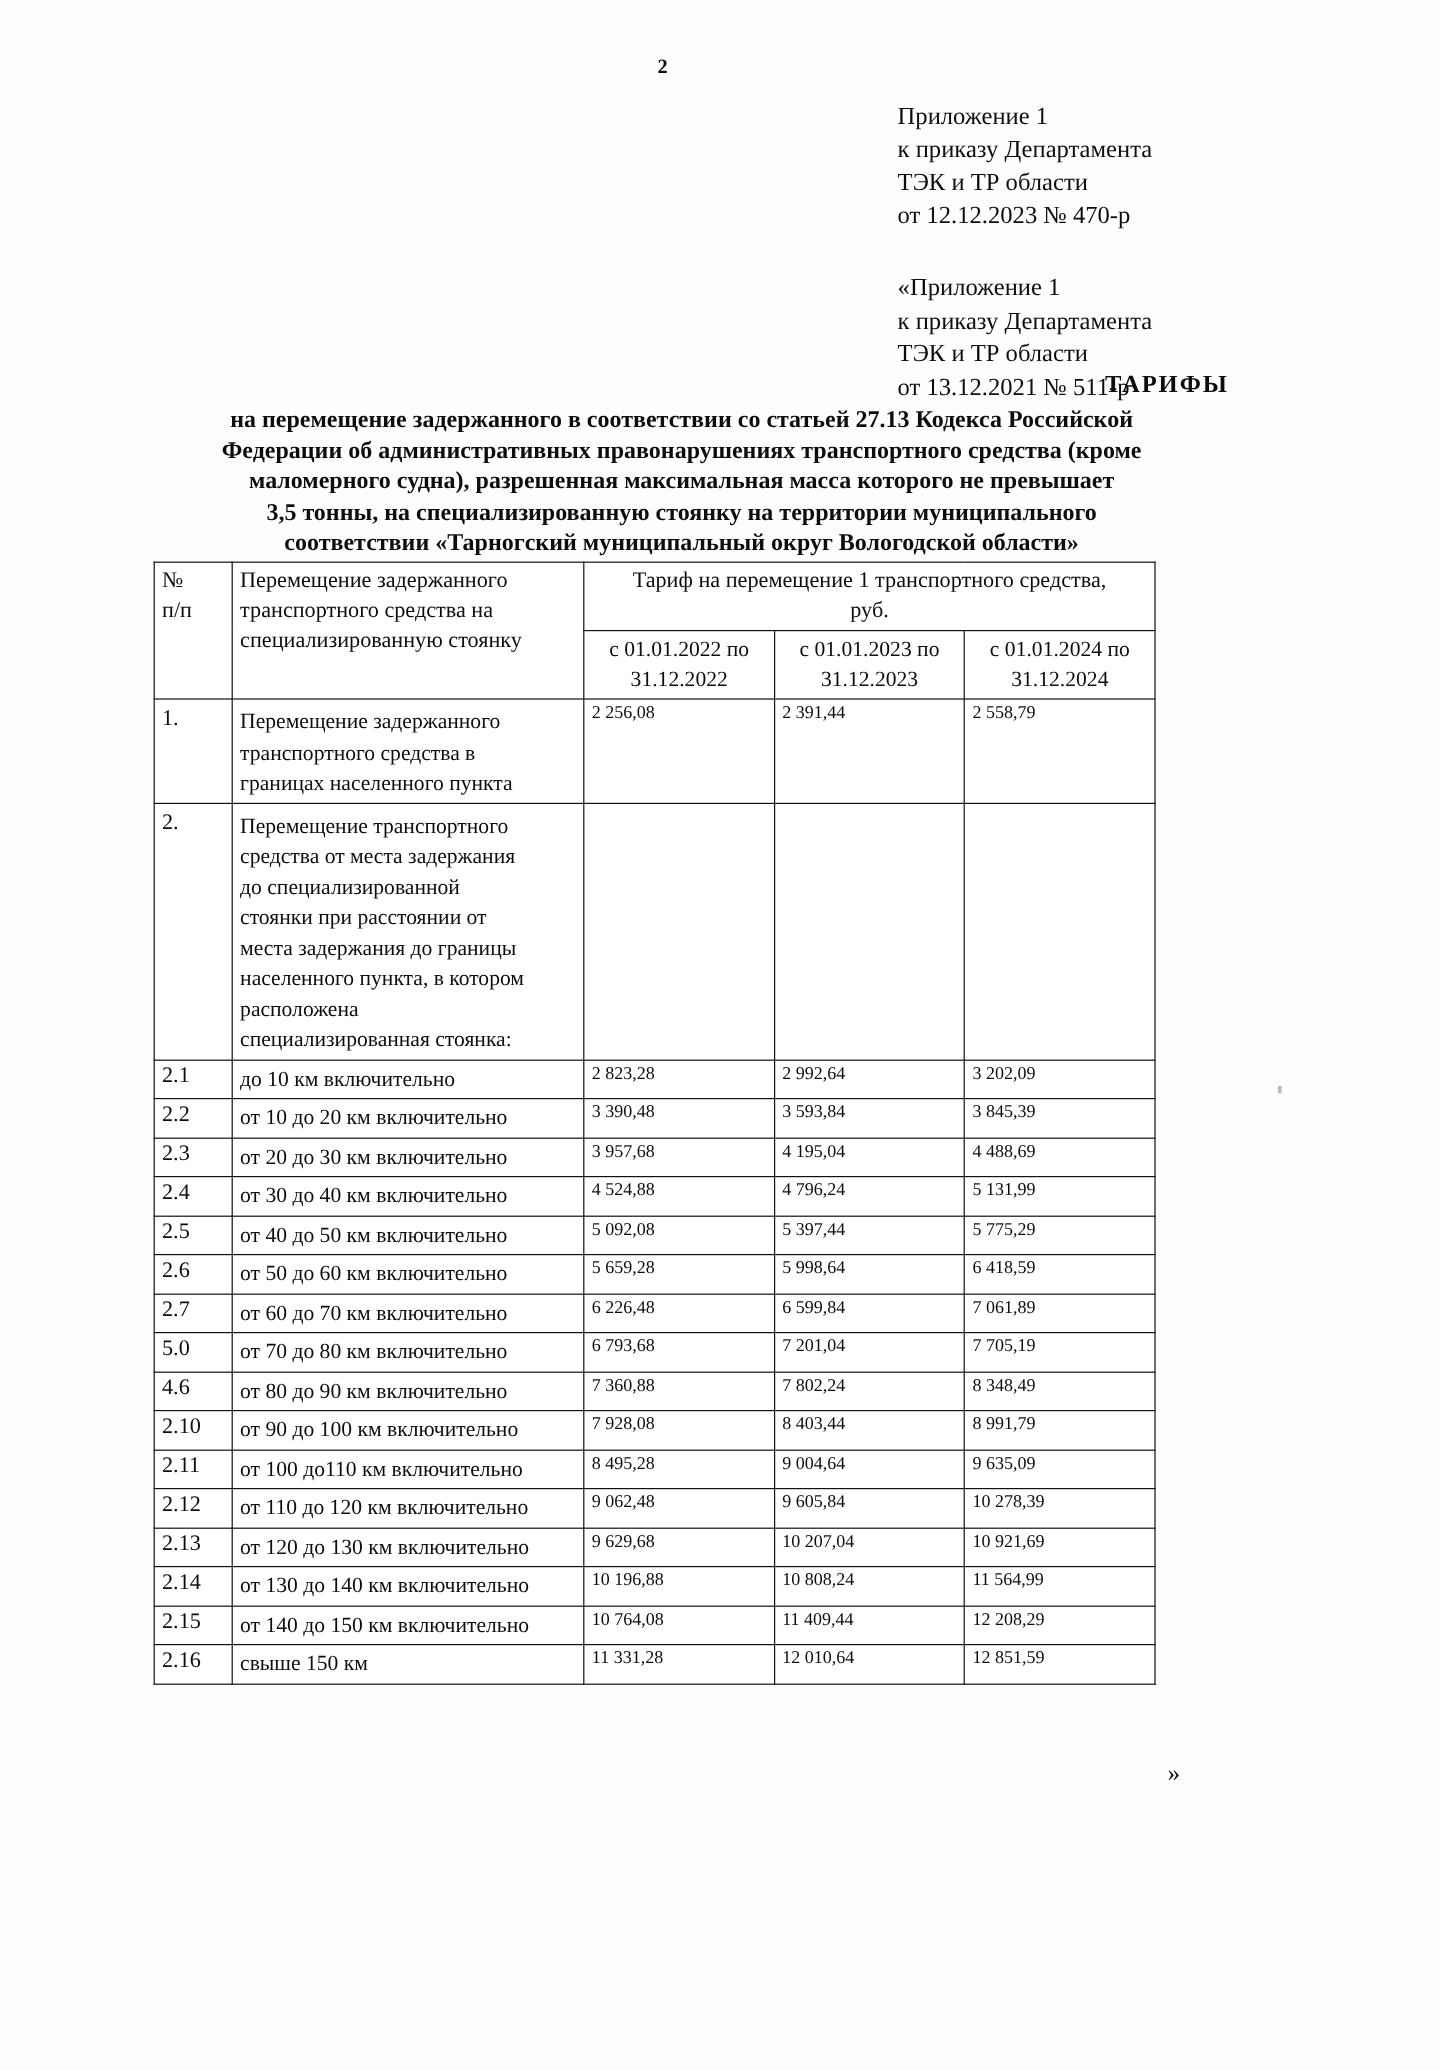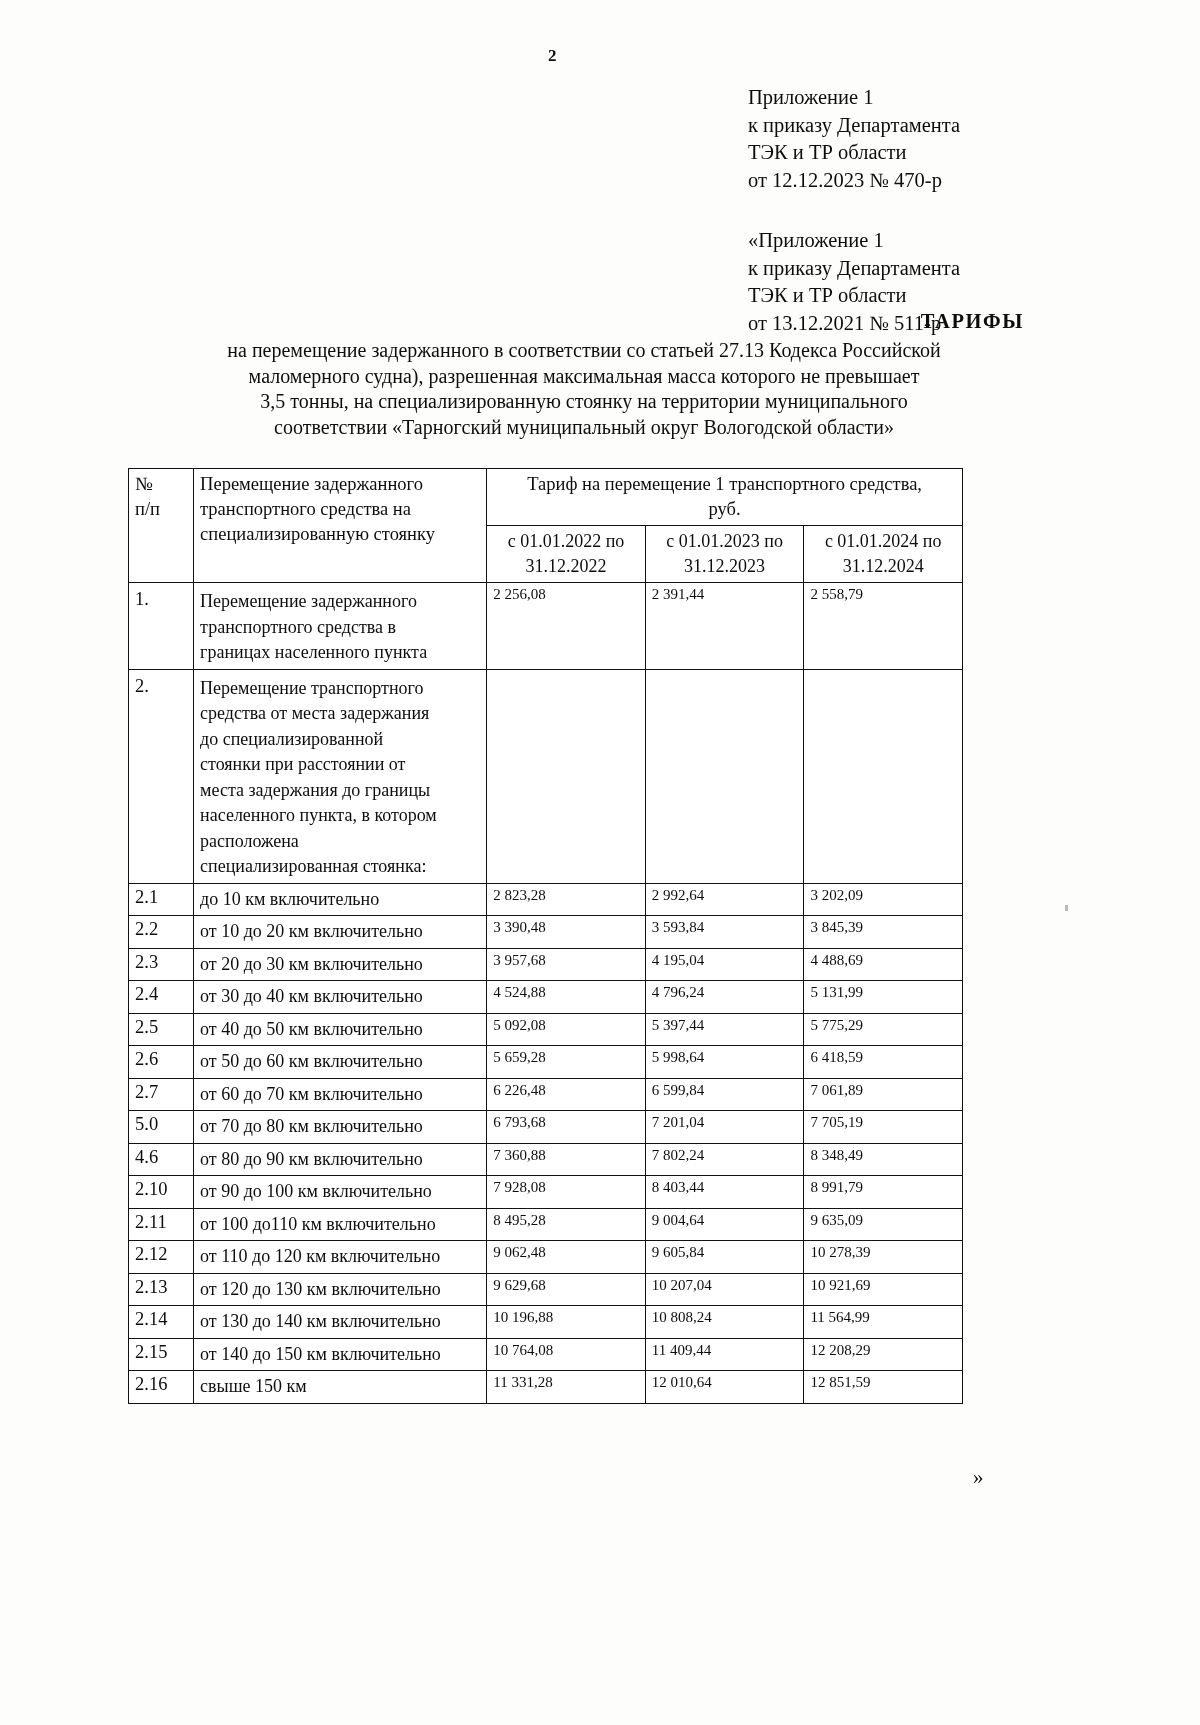--- a/index.html
+++ b/index.html
@@ -51,25 +51,25 @@
     left: 0;
     width: 1024px;
     text-align: right;
     font-size: 20.5px;
     font-weight: bold;
     letter-spacing: 1.6px;
   }
   .doc-subtitle {
     position: absolute;
     top: 338px;
-    left: 144px;
+    left: 128px;
     width: 880px;
     text-align: center;
     font-size: 20px;
-    font-weight: normal;
+    font-weight: bold;
     line-height: 25.5px;
   }
   .doc-subtitle .st-line { display: block; white-space: nowrap; }
 
   
   .tariff-table {
     position: absolute;
     top: 468px;
     left: 128px;
     width: 835px;
@@ -159,20 +159,21 @@
   <div class="ref-block" id="ref-block-2">
       <span class="ref-line">«Приложение 1</span>
       <span class="ref-line">к приказу Департамента</span>
       <span class="ref-line">ТЭК и ТР области</span>
       <span class="ref-line">от 13.12.2021 № 511-р</span>
     </div>
 
   <div class="doc-heading">ТАРИФЫ</div>
   <div class="doc-subtitle" id="doc-subtitle">
       <span class="st-line">на перемещение задержанного в соответствии со статьей 27.13 Кодекса Российской</span>
+      <span class="st-line">Федерации об административных правонарушениях транспортного средства (кроме</span>
       <span class="st-line">маломерного судна), разрешенная максимальная масса которого не превышает</span>
       <span class="st-line">3,5 тонны, на специализированную стоянку на территории муниципального</span>
       <span class="st-line">соответствии «Тарногский муниципальный округ Вологодской области»</span>
     </div>
 
   <table class="tariff-table">
     <thead>
       <tr>
         <th class="th-main col-num" rowspan="2" id="hdr-num">
             <span class="hdr-line">№</span>

